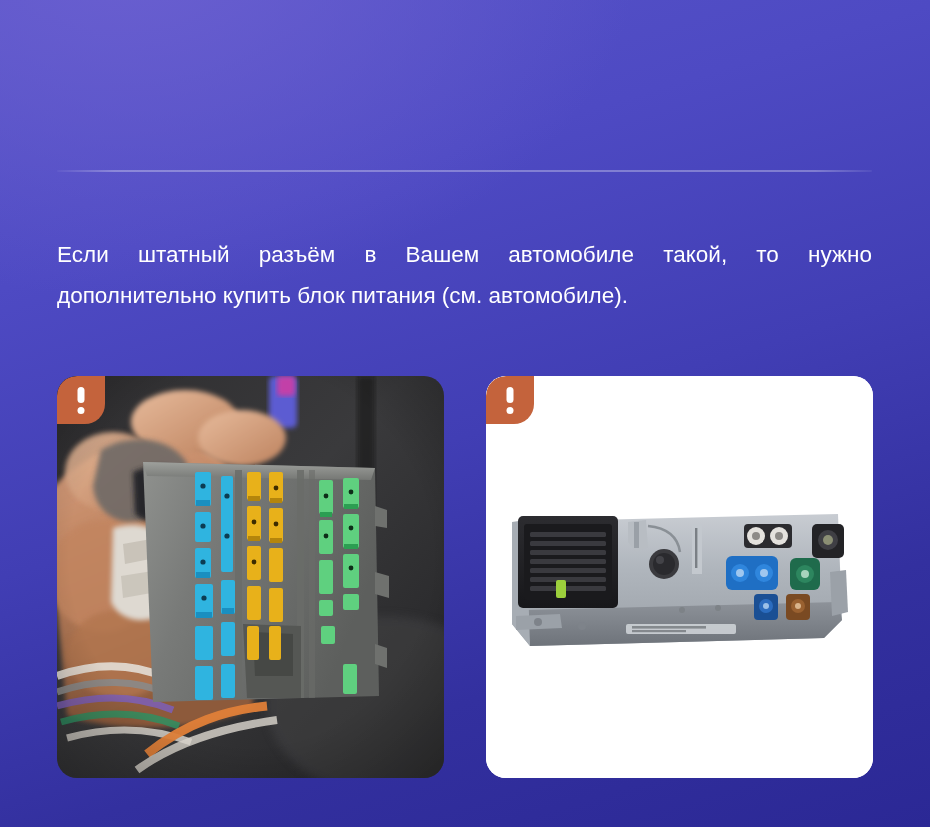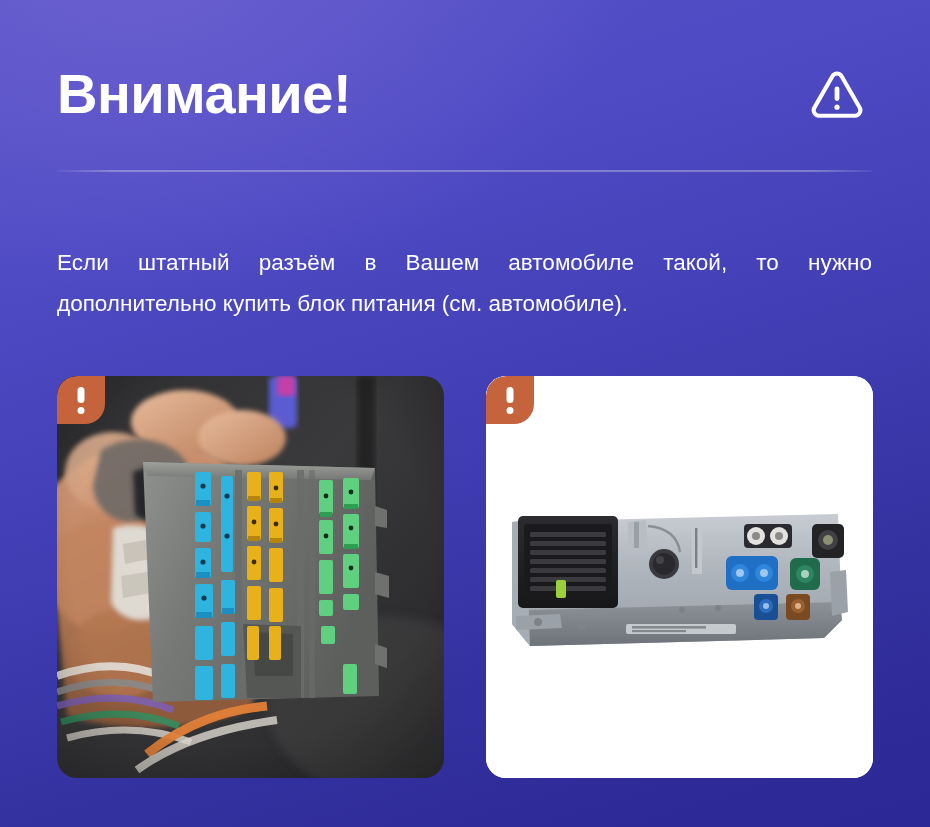--- a/index.html
+++ b/index.html
@@ -68,21 +68,21 @@
         rgba(255,255,255,0.30) 7%,
         rgba(255,255,255,0.30) 93%,
         rgba(255,255,255,0.06) 100%);
     border-radius: 1px;
   }
 
   
   #description {
     position: absolute;
     left: 57px;
-    top: 242px;
+    top: 234px;
     width: 815px;
     color: #ffffff;
     font-size: 22.5px;
     font-weight: 400;
     line-height: 41px;
   }
   #description .just-line {
     text-align: justify;
     text-align-last: justify;
     white-space: nowrap;
@@ -154,34 +154,20 @@
     height: 7px;
     border-radius: 50%;
     background: #ffffff;
   }
 </style>
 </head>
 <body>
 
 <div id="banner">
 
-  <div id="header">
-    <div id="page-title">Внимание!</div>
-
-    <div id="warning-icon-wrap">
-      <svg viewBox="0 0 58 58" width="58" height="58" aria-hidden="true">
-        <path d="M29 8.5 C30.9 8.5 32.6 9.5 33.6 11.2 L51.6 42.6
-                 C52.6 44.3 52.6 46.3 51.6 48 C50.6 49.7 48.9 50.7 47 50.7
-                 L11 50.7 C9.1 50.7 7.4 49.7 6.4 48 C5.4 46.3 5.4 44.3 6.4 42.6
-                 L24.4 11.2 C25.4 9.5 27.1 8.5 29 8.5 Z" fill="none" stroke="#ffffff" stroke-width="4.1" stroke-linejoin="round"></path>
-        <rect x="26.6" y="21.5" width="4.8" height="14.5" rx="2.4" fill="#ffffff"></rect>
-        <circle cx="29" cy="42.2" r="2.6" fill="#ffffff"></circle>
-      </svg>
-    </div>
-  </div>
 
   <div id="divider"></div>
 
   <div id="description">
     <div class="just-line">Если штатный разъём в Вашем автомобиле такой, то нужно</div>
     <div class="last-line">дополнительно купить блок питания (см. автомобиле).</div>
   </div>
 
   <div id="cards">
 

